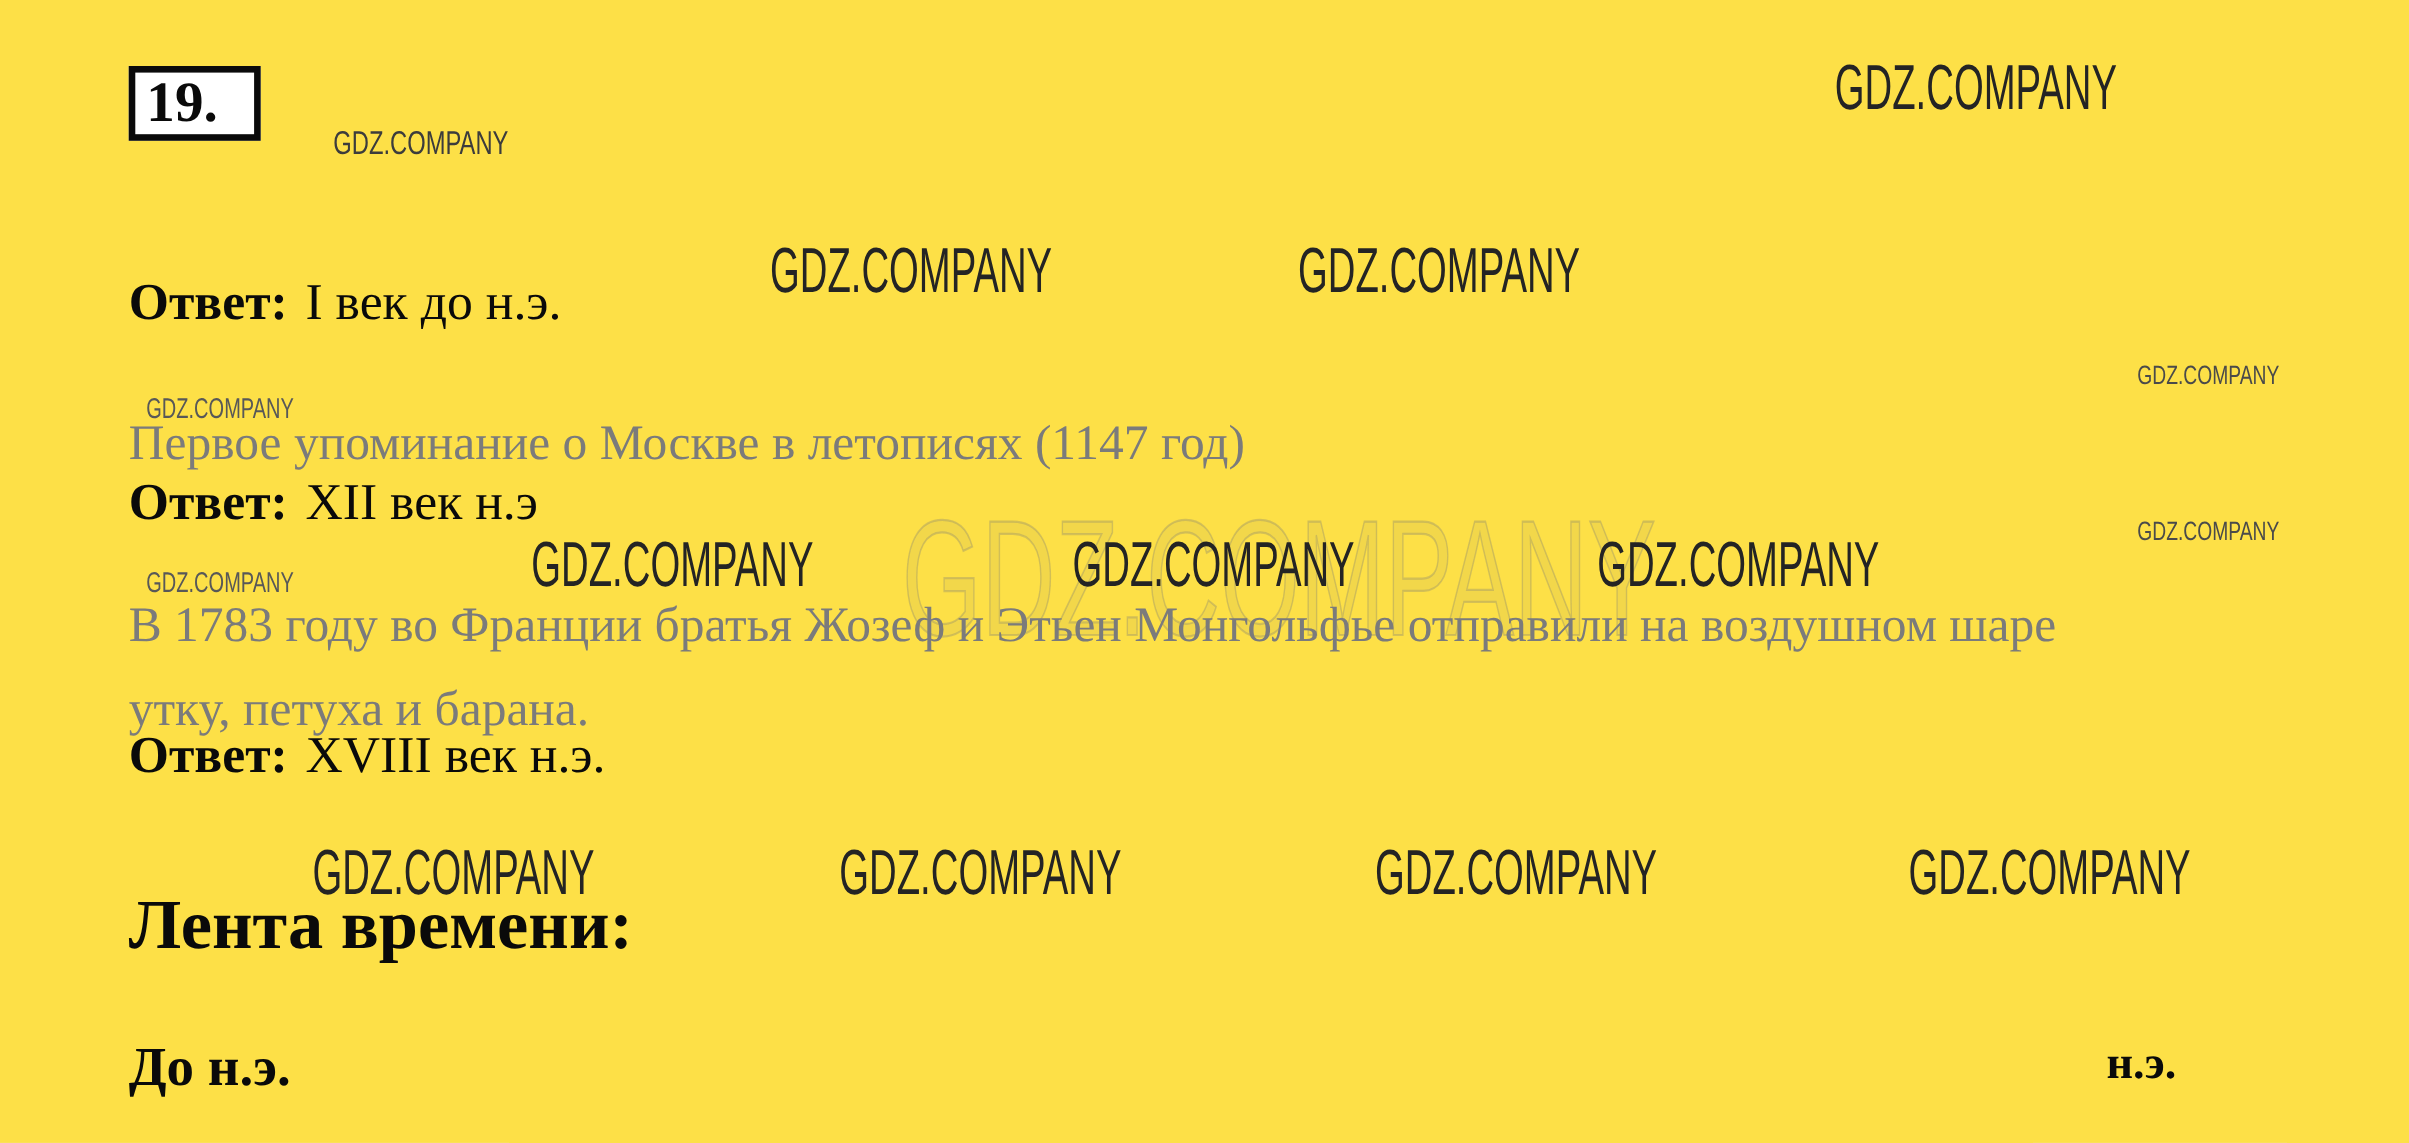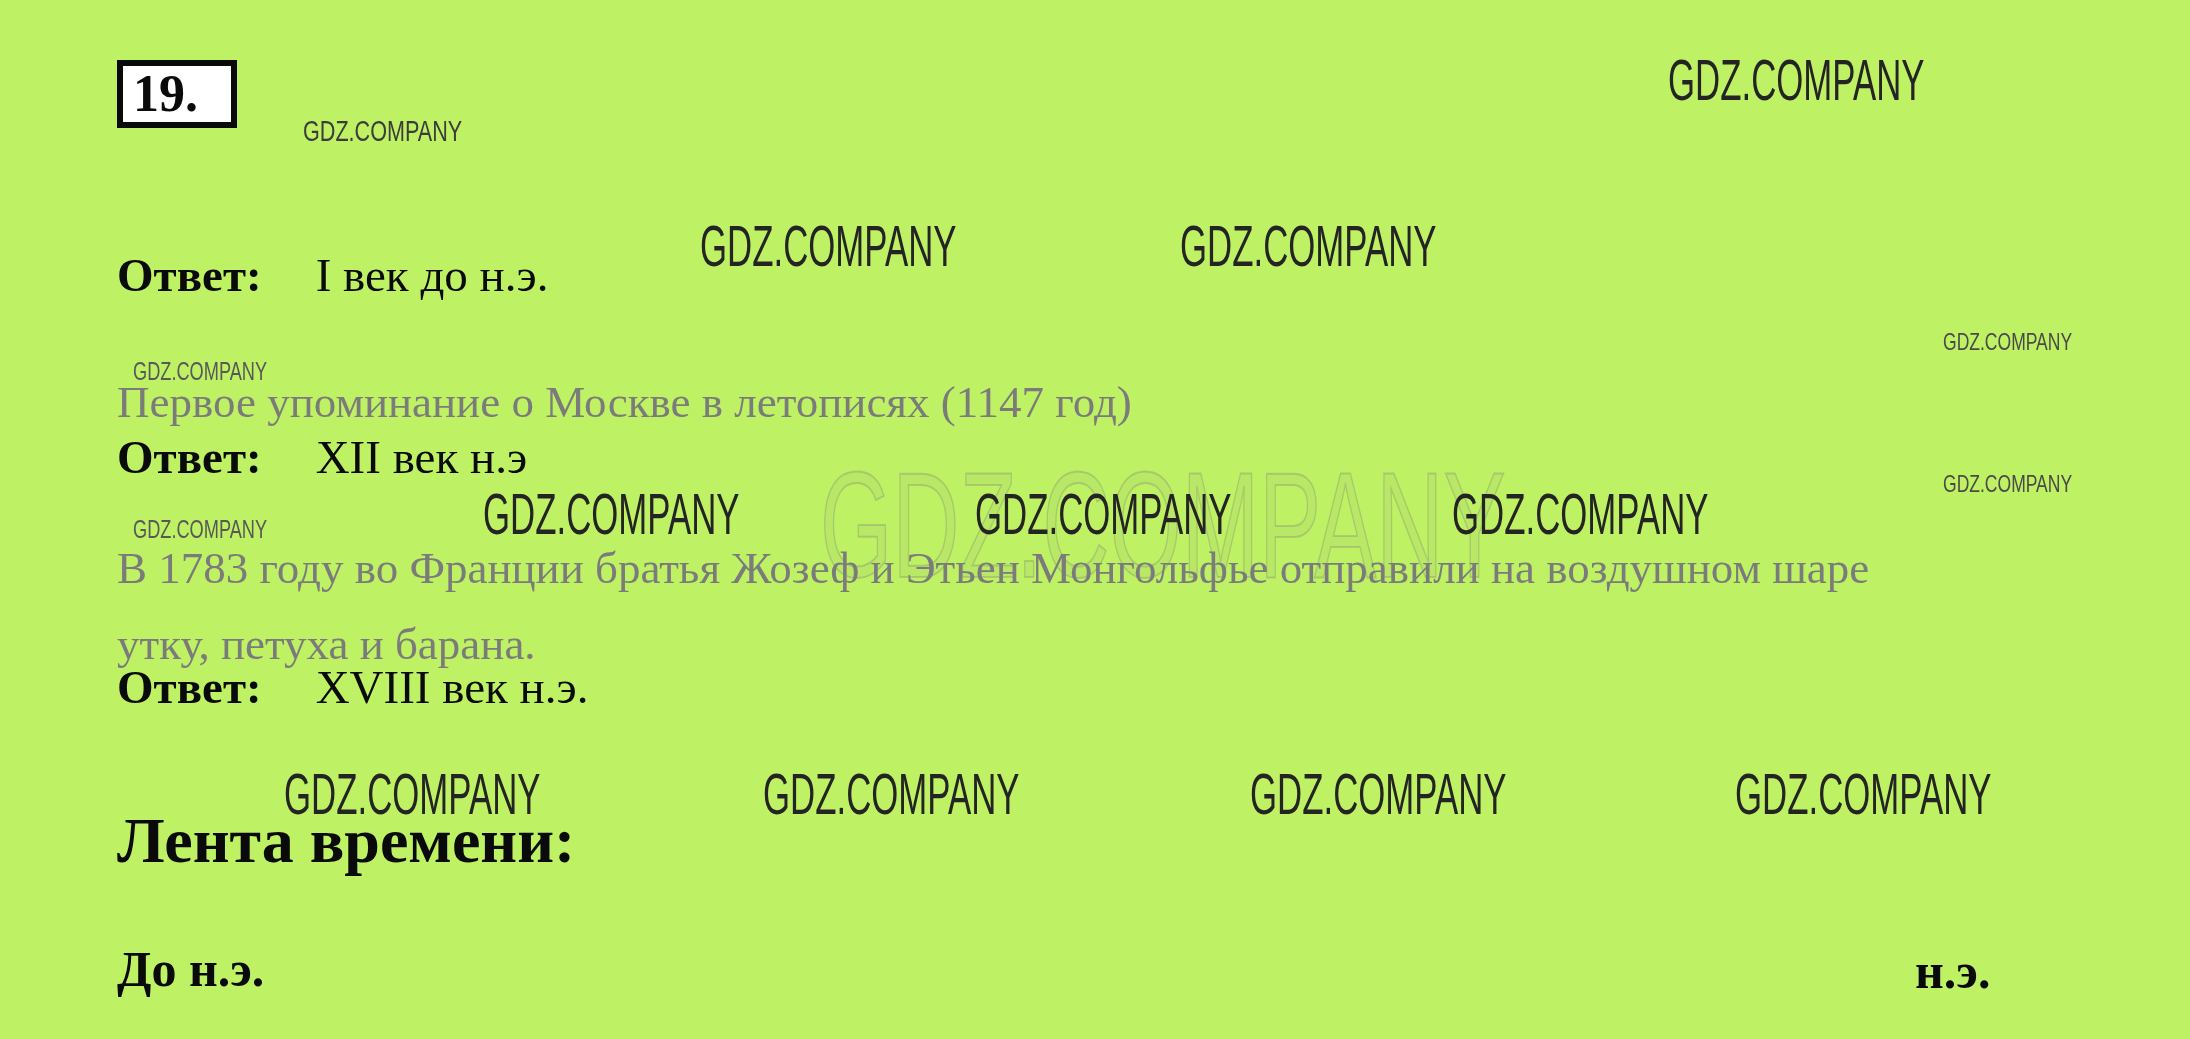--- a/index.html
+++ b/index.html
@@ -1,19 +1,19 @@
 <!DOCTYPE html>
 <html><head>
 <meta charset="utf-8">
 <style>
   html,body{margin:0;padding:0;background:#e8e8e8;}
   .page{
     position:relative;
     width:2190px;height:1039px;
-    background:#bef264;
+    background:#fde047;
     overflow:hidden;
     font-family:"Liberation Serif","DejaVu Serif",serif;
   }
   
   .qbox{
     position:absolute;left:117px;top:60px;
     width:98px;height:56px;
     border:6px solid #0a0a0a;
     display:flex;align-items:center;
     padding-left:10px;
@@ -28,38 +28,38 @@
     font-size:45px;color:#7b7b7b;
     white-space:nowrap;line-height:1.1;
   }
   
   .answer{
     position:absolute;left:117px;
     font-size:47px;color:#0a0a0a;
     white-space:nowrap;line-height:1.1;
   }
   .ans-label{font-weight:bold;margin-right:16px;text-align:right;}
-  .ans-value{font-weight:normal;margin-left:38px;}
+  .ans-value{font-weight:normal;}
   
   .tl-title{
     position:absolute;left:117px;top:806px;
     font-size:64px;font-weight:bold;color:#0a0a0a;line-height:1.1;
   }
   .tl-line{
     position:absolute;left:114px;top:886px;
     font-size:47px;font-weight:bold;color:#0a0a0a;
     white-space:pre;line-height:1.1;letter-spacing:0.5px;
   }
   .tl-left{
     position:absolute;left:117px;top:942px;
     font-size:50px;font-weight:bold;color:#0a0a0a;line-height:1.1;
   }
   .tl-right{
     position:absolute;left:1915px;top:944px;
-    font-size:50px;font-weight:bold;color:#0a0a0a;line-height:1.1;
+    font-size:42px;font-weight:bold;color:#0a0a0a;line-height:1.1;
   }
   
   .wm{
     position:absolute;
     font-family:"Liberation Sans","DejaVu Sans",sans-serif;
     font-weight:normal;
     transform-origin:left top;
     white-space:nowrap;
     line-height:1;
     pointer-events:none;

